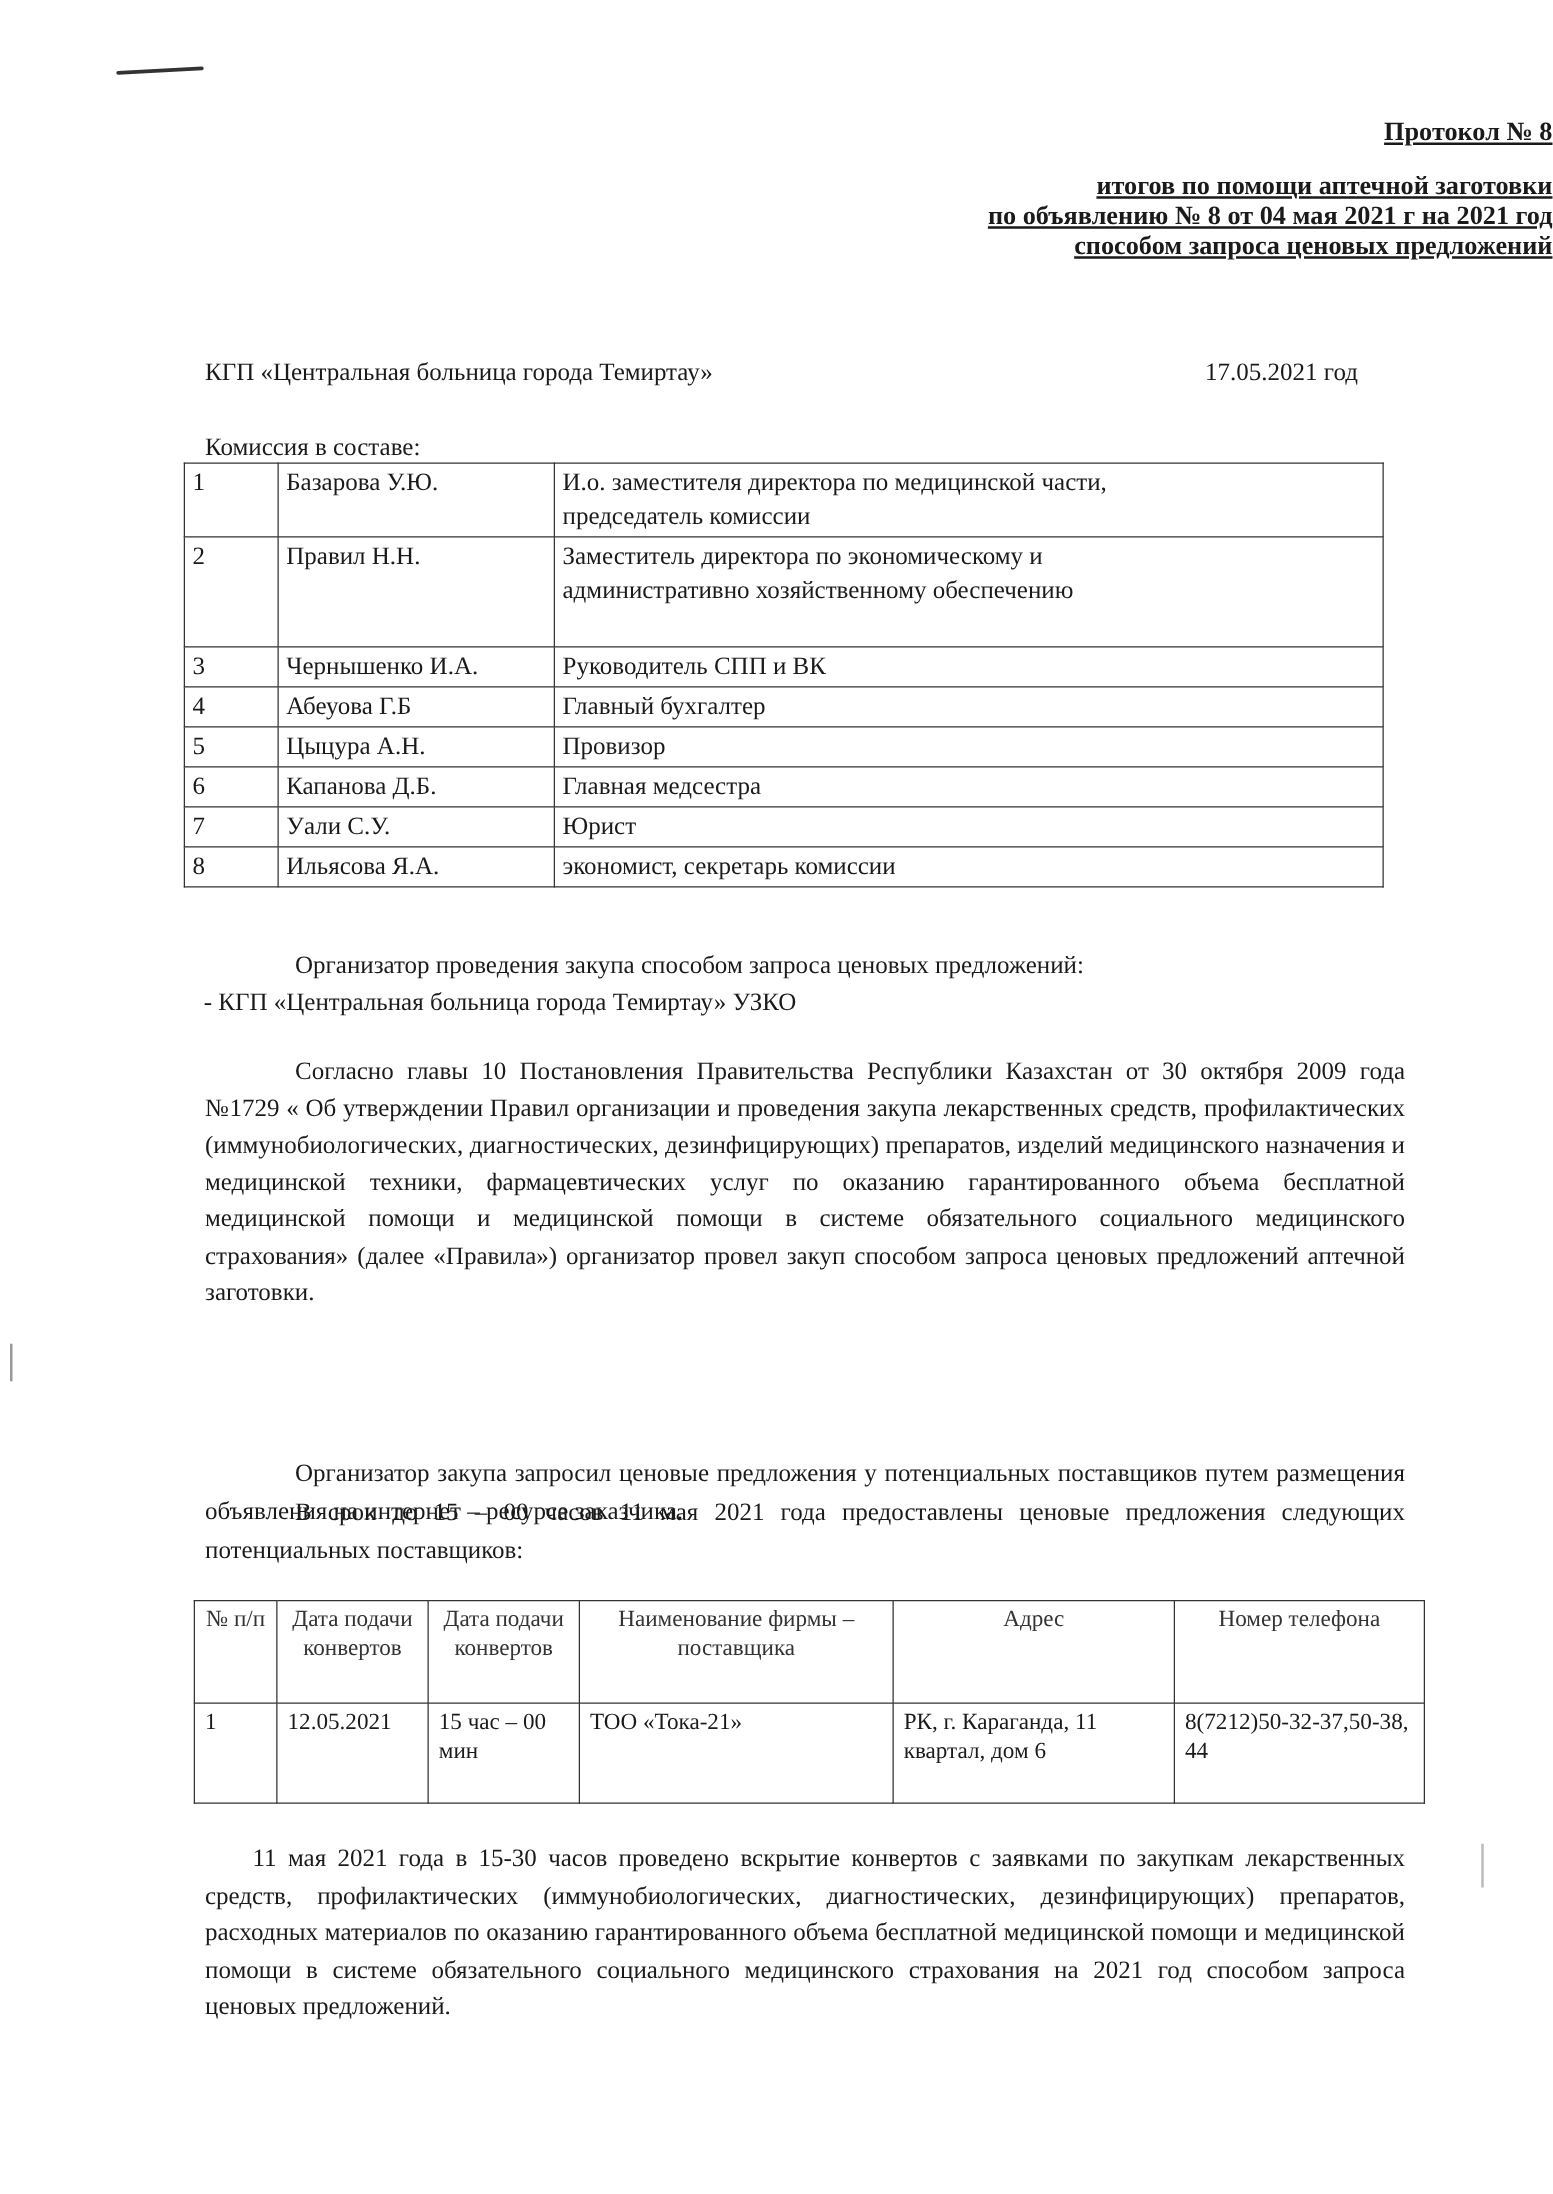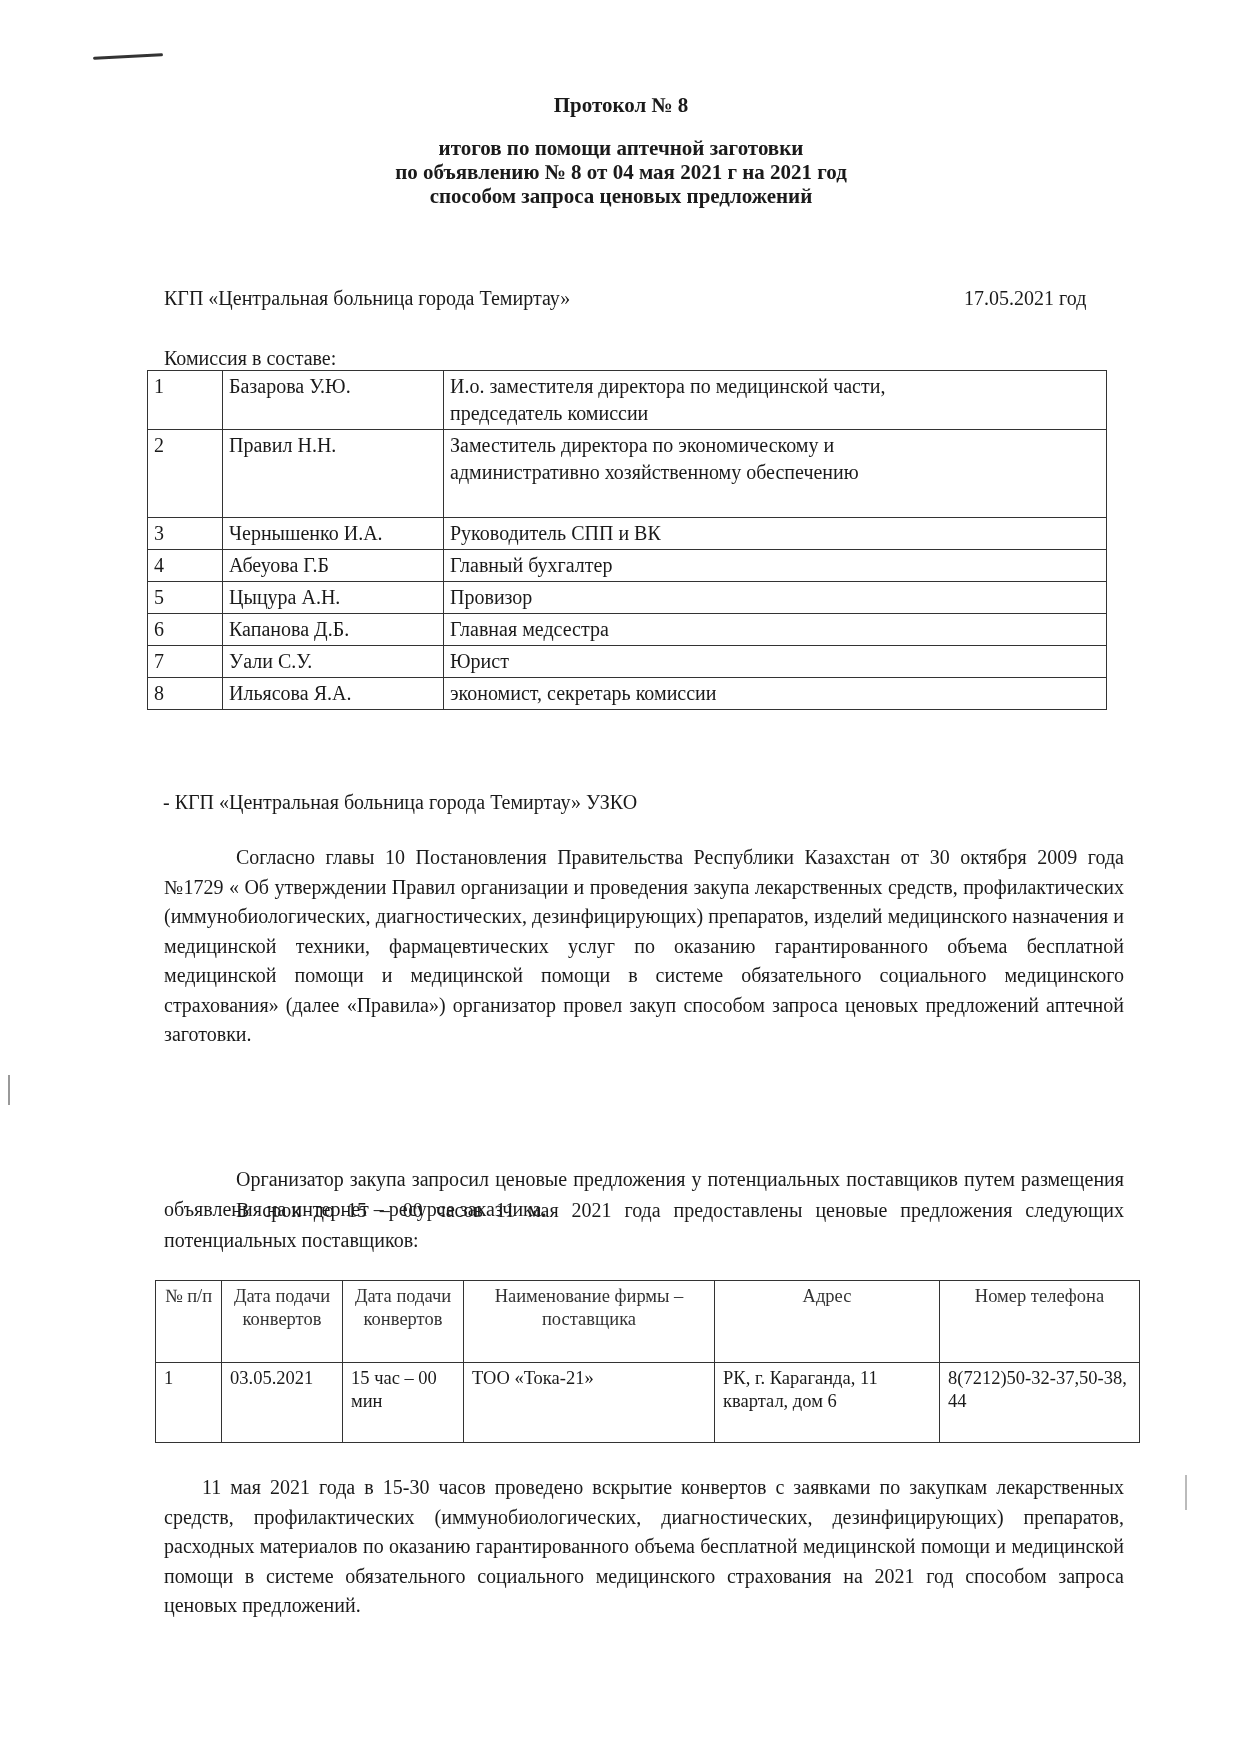--- a/index.html
+++ b/index.html
@@ -3,21 +3,21 @@
 <meta charset="utf-8">
 <style>
   html, body { margin:0; padding:0; }
   body {
     width:1242px; height:1755px; background:#ffffff; position:relative; overflow:hidden;
     font-family:"Liberation Serif", "DejaVu Serif", serif; color:#1a1a1a;
   }
   .mark { position:absolute; left:93px; top:55px; width:70px; height:3px; background:#333; transform:rotate(-3deg); border-radius:2px; }
   .edge-mark { position:absolute; left:8px; top:1075px; width:2px; height:30px; background:#999; }
   .edge-mark2 { position:absolute; left:1185px; top:1475px; width:2px; height:35px; background:#bbb; }
-  .title { position:absolute; left:0; width:1242px; text-align:center; font-weight:bold; font-size:21px; }
+  .title { position:absolute; left:0; width:1242px; text-align:right; font-weight:bold; font-size:21px;text-decoration:underline; }
   .hdr { position:absolute; font-size:20px; }
   .para { position:absolute; left:164px; width:960px; font-size:20px; line-height:29.5px; text-align:justify; }
   .para .ind { display:inline-block; width:72px; }
   table { border-collapse:collapse; position:absolute; font-size:20px; }
   table td { border:1.5px solid #333; vertical-align:top; padding:2px 6px; line-height:27px; }
   .comm td { height:27px; }
   .supp td { font-size:18.5px; line-height:23px; padding:4px 8px; }
   .supp .h td { text-align:center; color:#333; }
 </style>
 </head>
@@ -81,21 +81,21 @@
   </tr>
   <tr>
     <td>8</td>
     <td>Ильясова Я.А.</td>
     <td>экономист, секретарь комиссии</td>
   </tr>
 </tbody>
   </table>
 
 <div class="para" style="top:758px; text-align:left;">
-  <span class="ind"></span><br>
+  <span class="ind"></span><span>Организатор проведения закупа способом запроса ценовых предложений:</span><br>
   <span style="margin-left:-1px;">- КГП «Центральная больница города Темиртау» УЗКО</span>
 </div>
 
 <div class="para" style="top:843px;">
   <span class="ind"></span><span>Согласно главы 10 Постановления Правительства Республики Казахстан от 30 октября 2009 года №1729  «  Об утверждении   Правил организации и проведения закупа лекарственных средств, профилактических (иммунобиологических,  диагностических, дезинфицирующих) препаратов, изделий медицинского назначения и медицинской техники, фармацевтических услуг по оказанию гарантированного объема бесплатной медицинской помощи и медицинской помощи в системе обязательного социального медицинского страхования» (далее «Правила») организатор провел закуп  способом запроса ценовых предложений  аптечной заготовки.</span>
 </div>
 
 <div class="para" style="top:1165px;">
   <span class="ind"></span><span>Организатор закупа запросил ценовые предложения у потенциальных поставщиков путем размещения объявления на интернет – ресурсе заказчика.</span>
 </div>
@@ -117,21 +117,21 @@
       <tr class="h" style="height:82px;margin-top:24px;">
     <td>№ п/п</td>
     <td>Дата подачи конвертов</td>
     <td>Дата подачи конвертов</td>
     <td>Наименование фирмы – поставщика</td>
     <td>Адрес</td>
     <td>Номер телефона</td>
   </tr>
   <tr style="height:80px;">
     <td>1</td>
-    <td>03.05.2021</td>
+    <td>12.05.2021</td>
     <td>15 час – 00 мин</td>
     <td>ТОО «Тока-21»</td>
     <td>РК,    г. Караганда, 11 квартал, дом 6</td>
     <td style="word-break:break-all;">8(7212)50-32-37,50-38,44</td>
   </tr>
 </tbody>
   </table>
 
 <div class="para" style="top:1473px;">
   <span class="ind" style="width:38px;"></span><span>11 мая 2021 года в 15-30 часов проведено вскрытие конвертов с заявками по закупкам лекарственных средств, профилактических (иммунобиологических, диагностических, дезинфицирующих) препаратов, расходных материалов по оказанию гарантированного объема бесплатной медицинской помощи и медицинской помощи в системе обязательного социального медицинского страхования на 2021 год способом запроса ценовых предложений.</span>

